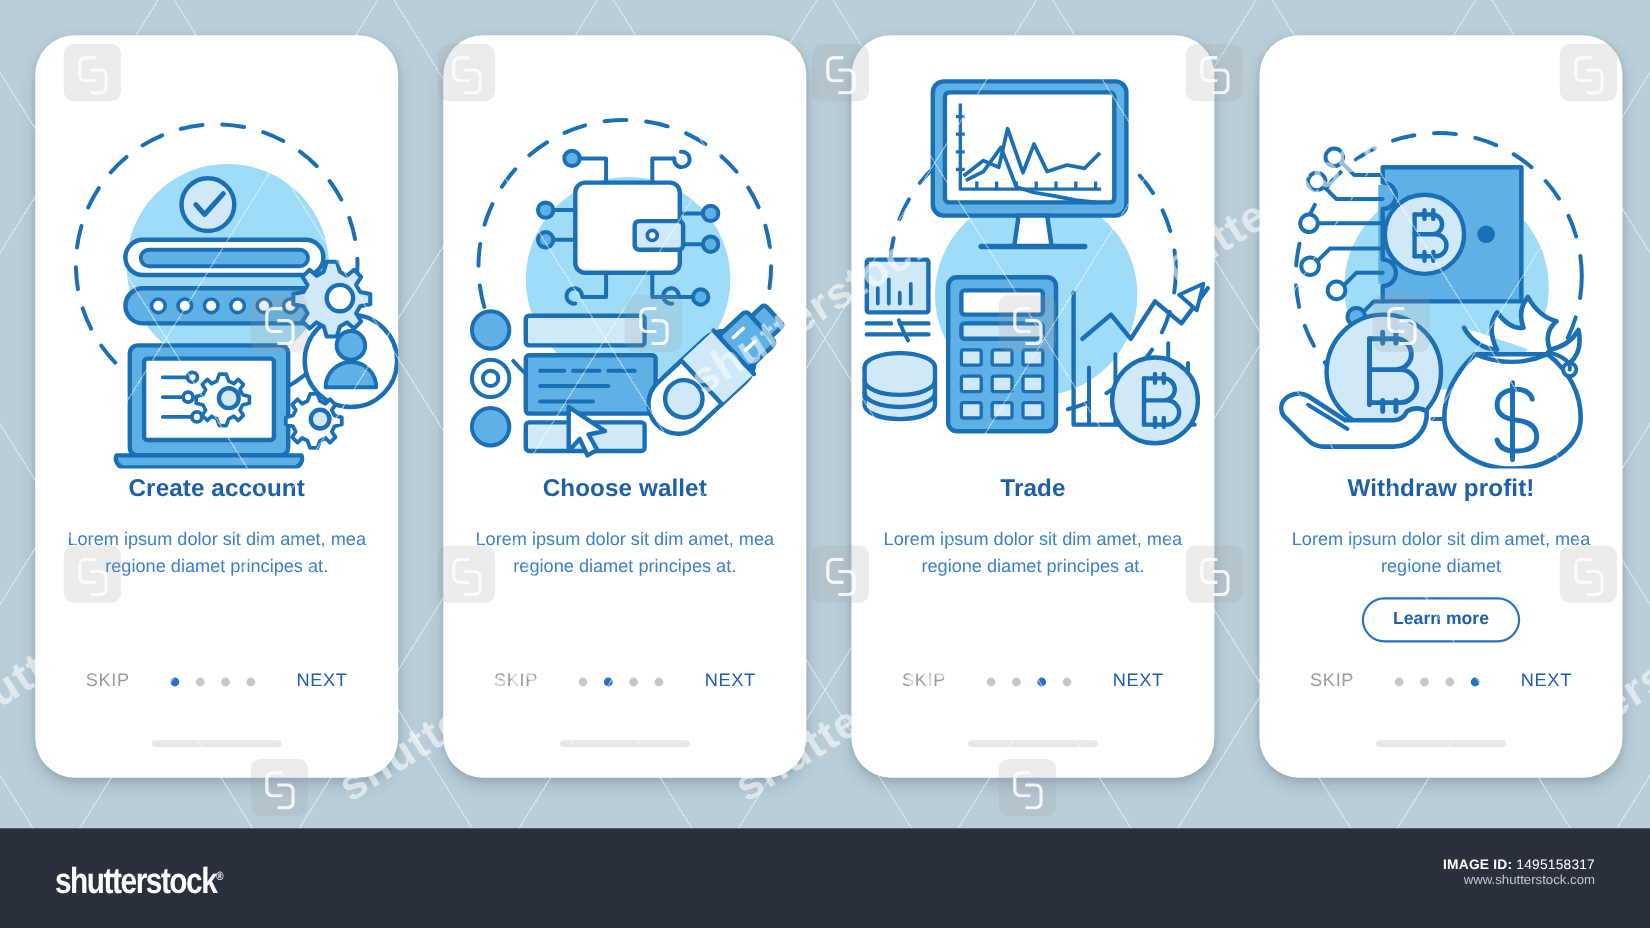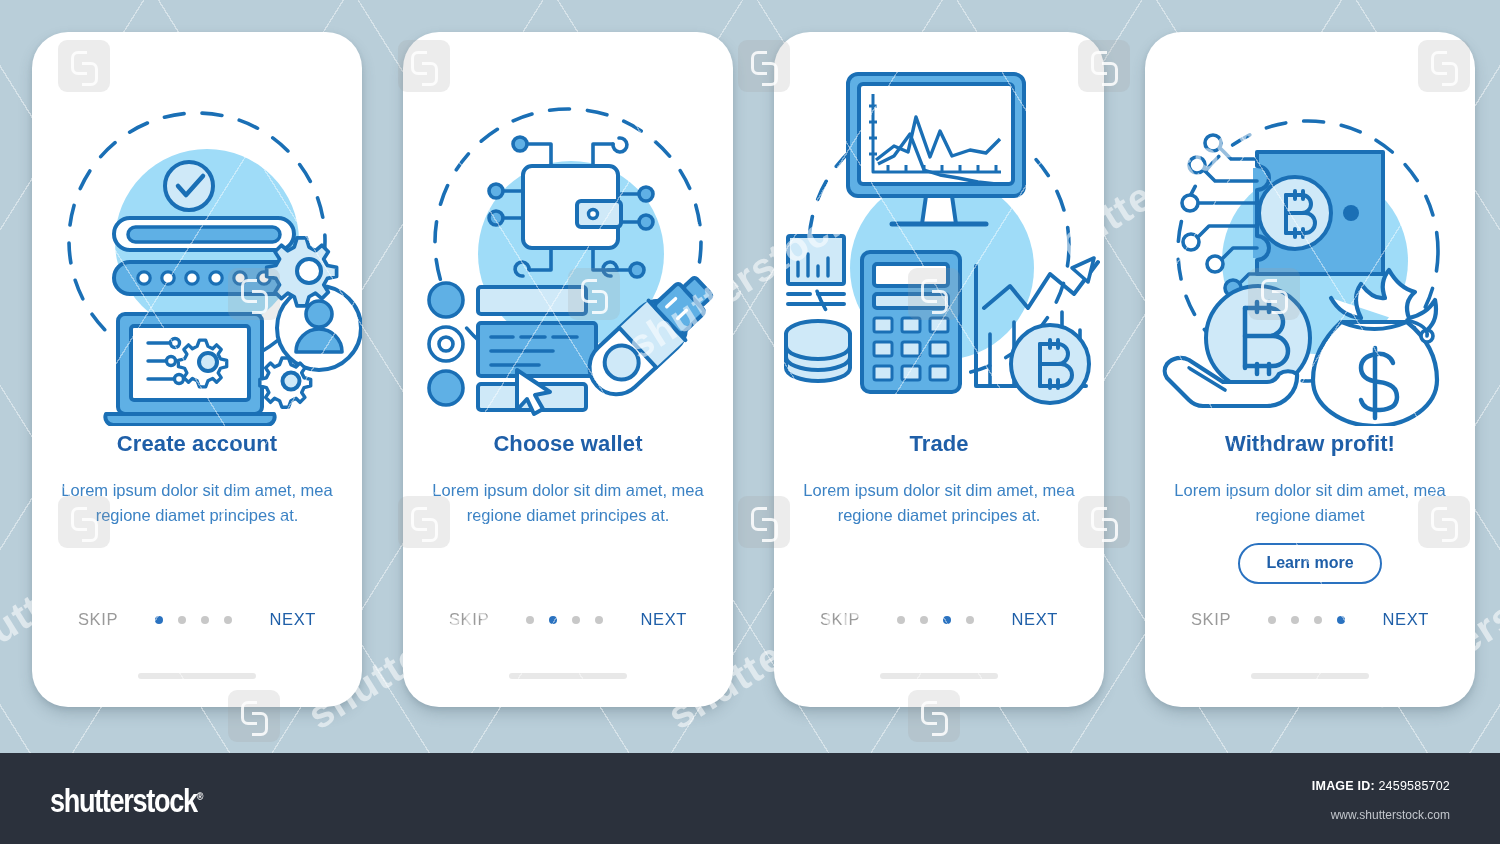--- a/index.html
+++ b/index.html
@@ -96,21 +96,21 @@
   .ss-logo{
     position:absolute; left:50px; top:29px;
     color:#ffffff; font-size:33px; font-weight:700;
     letter-spacing:-1.6px; font-family:"Liberation Sans", sans-serif;
     transform:scaleX(.82); transform-origin:left center;
   }
   .ss-logo sup{ font-size:11px; vertical-align:super; letter-spacing:0; }
   .bb-right{ position:absolute; right:50px; top:26px; text-align:right; }
   .img-id{ color:#ffffff; font-size:12.5px; font-weight:700; letter-spacing:.2px; }
   .img-id span{ font-weight:400;text-align:right; }
-  .bb-url{ margin-top:15px; color:#c2c6cc; font-size:12px; }
+  .bb-url{ color:#c2c6cc; font-size:12px; }
 </style>
 </head>
 <body>
 
 <div class="stage">
 
   <div class="phone" id="phone-1">
     <div class="illus-wrap">
       <svg viewBox="0 0 330 380" xmlns="http://www.w3.org/2000/svg">
         <g fill="none" stroke="#1a6fb5" stroke-width="4" stroke-linecap="round" stroke-linejoin="round">
@@ -444,16 +444,16 @@
   <div class="wm-word" style="left:300px;  top:700px;">shutterstock</div>
   <div class="wm-word" style="left:660px;  top:700px;">shutterstock</div>
   <div class="wm-word" style="left:1030px; top:240px;">shutterstock</div>
   <div class="wm-word" style="left:1360px; top:680px;">shutterstock</div>
   <div class="wm-word" style="left:620px;  top:330px;">shutterstock</div>
 </div>
 
 <div class="botbar">
   <div class="ss-logo"><span>shutterstock</span><sup>®</sup></div>
   <div class="bb-right">
-    <div class="img-id"><span style="font-weight:700">IMAGE ID:</span> <span>2459585702</span></div>
+    <div class="img-id"><span style="font-weight:700">IMAGE ID:</span> <span>1495158317</span></div>
     <div class="bb-url">www.shutterstock.com</div>
   </div>
 </div>
 
 </body></html>

